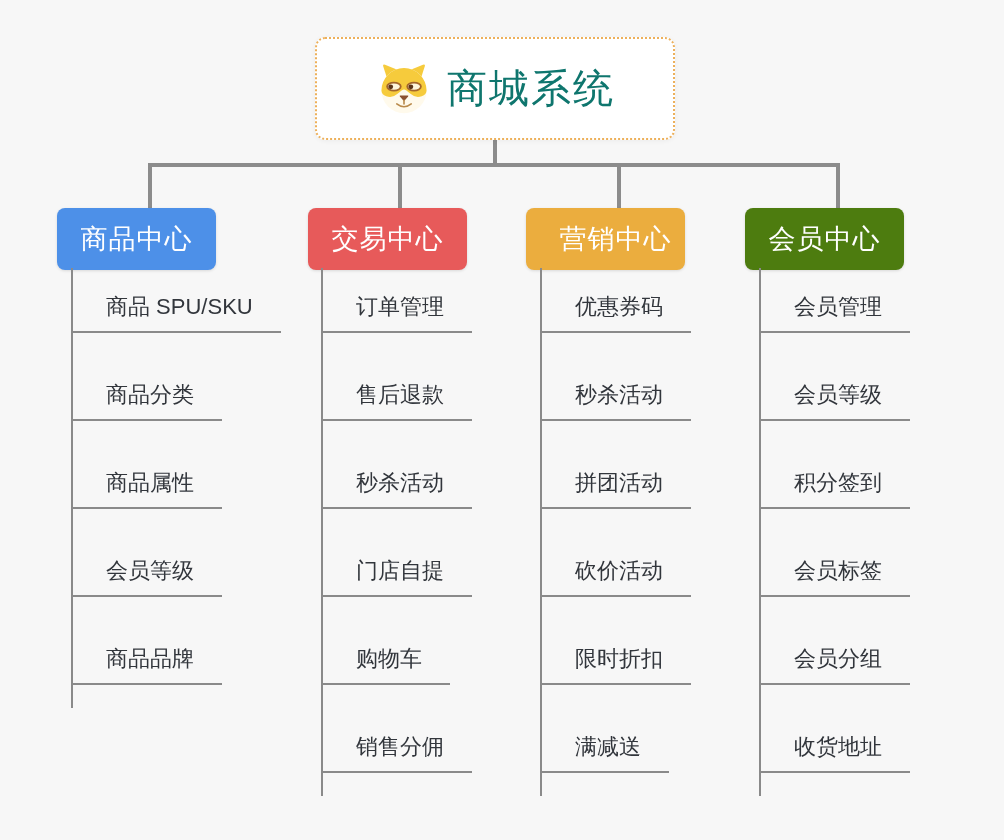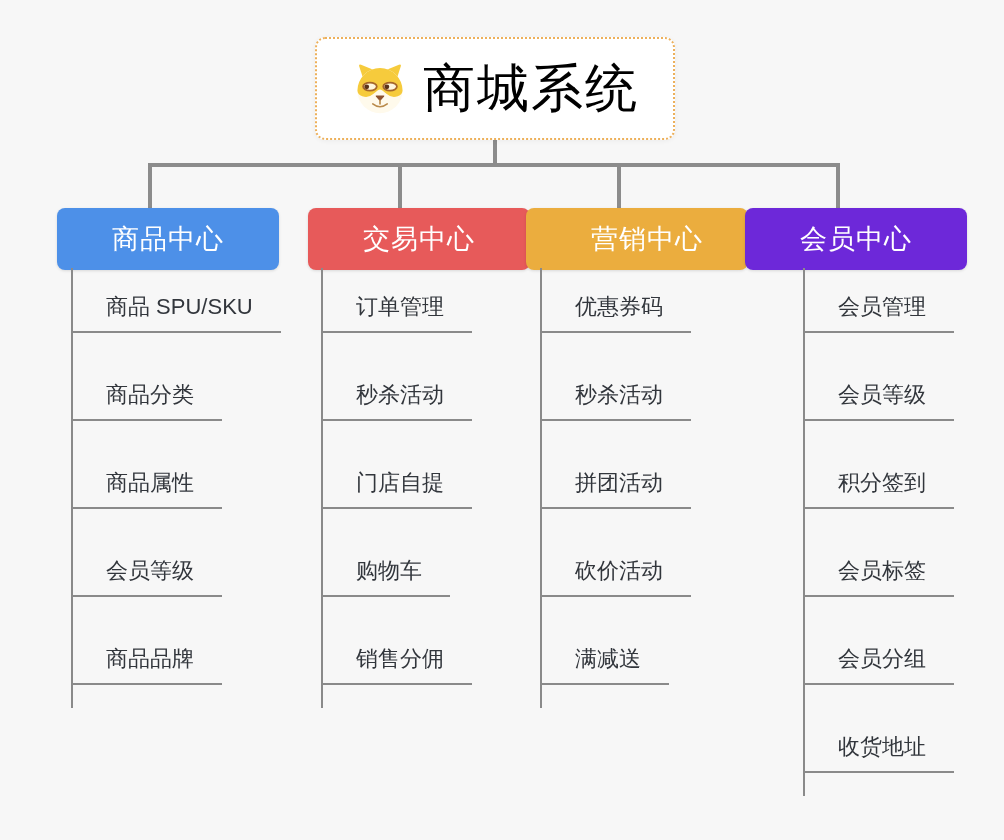--- a/index.html
+++ b/index.html
@@ -17,49 +17,49 @@
   .root-node{
     position:absolute;left:315px;top:37px;width:360px;height:103px;
     background:#ffffff;
     border:2px dotted #edb05a;
     border-radius:10px;
     box-sizing:border-box;
     display:flex;align-items:center;justify-content:center;
     box-shadow:0 1px 5px rgba(0,0,0,.05);
   }
   .root-title{
-    font-size:52px;
-    color:#000000;
+    font-size:40px;
+    color:#0f766e;
     letter-spacing:2px;
     white-space:nowrap;
   }
   .root-icon{margin-right:14px;display:block;}
   
   .line{position:absolute;background:#8c8c8c;}
   .line-root-v{left:493px;top:139px;width:4px;height:28px;}
   .line-trunk{left:148px;top:163px;width:691px;height:4px;}
   .line-drop{top:163px;width:4px;height:47px;}
   .drop-1{left:148px;} .drop-2{left:398px;} .drop-3{left:617px;} .drop-4{left:836px;}
   
   .branch-header{
-    position:absolute;top:208px;width:222px;height:62px;
+    position:absolute;top:208px;width:159px;height:62px;
     border-radius:8px;
     display:flex;align-items:center;justify-content:center;
     color:#ffffff;font-size:27px;letter-spacing:1px;
     box-shadow:0 1px 3px rgba(0,0,0,.12);
     box-sizing:border-box;
   }
   .bh-1{left:57px;} .bh-2{left:308px;} .bh-3{left:526px;padding-left:20px;} .bh-4{left:745px;}
   
   .branch-items{
     position:absolute;top:268px;
     border-left:2px solid #8a8a8a;
     width:max-content;
   }
-  .bi-1{left:71px;} .bi-2{left:321px;} .bi-3{left:540px;} .bi-4{left:759px;margin-left:44px;}
+  .bi-1{left:71px;} .bi-2{left:321px;} .bi-3{left:540px;} .bi-4{left:759px;}
   .topic{
     height:88px;
     display:flex;align-items:center;
   }
   .topic span{
     display:inline-block;
     white-space:nowrap;
     font-size:22px;color:#32363c;
     padding:0 28px 9px 33px;
     border-bottom:2px solid #8a8a8a;
@@ -97,21 +97,21 @@
 
   <div class="branch-header bh-1" style="background-color: rgb(77, 144, 232);">
     <span>商品中心</span>
   </div>
   <div class="branch-header bh-2" style="background-color: rgb(231, 90, 90);">
     <span>交易中心</span>
   </div>
   <div class="branch-header bh-3" style="background-color: rgb(235, 173, 62);">
     <span>营销中心</span>
   </div>
-  <div class="branch-header bh-4" style="background-color: #6d28d9; text-align: right;">
+  <div class="branch-header bh-4" style="background-color: #4d7c0f; text-align: right;">
     <span>会员中心</span>
   </div>
 
   <div class="branch-items bi-1">
     <div class="topic">
         <span>商品 SPU/SKU</span>
       </div>
     <div class="topic">
         <span>商品分类</span>
       </div>
@@ -122,20 +122,23 @@
         <span>会员等级</span>
       </div>
     <div class="topic">
         <span>商品品牌</span>
       </div>
   </div>
 
   <div class="branch-items bi-2">
     <div class="topic">
         <span>订单管理</span>
+      </div>
+    <div class="topic">
+        <span>售后退款</span>
       </div>
     <div class="topic">
         <span>秒杀活动</span>
       </div>
     <div class="topic">
         <span>门店自提</span>
       </div>
     <div class="topic">
         <span>购物车</span>
       </div>
@@ -149,20 +152,23 @@
         <span>优惠券码</span>
       </div>
     <div class="topic">
         <span>秒杀活动</span>
       </div>
     <div class="topic">
         <span>拼团活动</span>
       </div>
     <div class="topic">
         <span>砍价活动</span>
+      </div>
+    <div class="topic">
+        <span>限时折扣</span>
       </div>
     <div class="topic">
         <span>满减送</span>
       </div>
   </div>
 
   <div class="branch-items bi-4">
     <div class="topic">
         <span>会员管理</span>
       </div>

